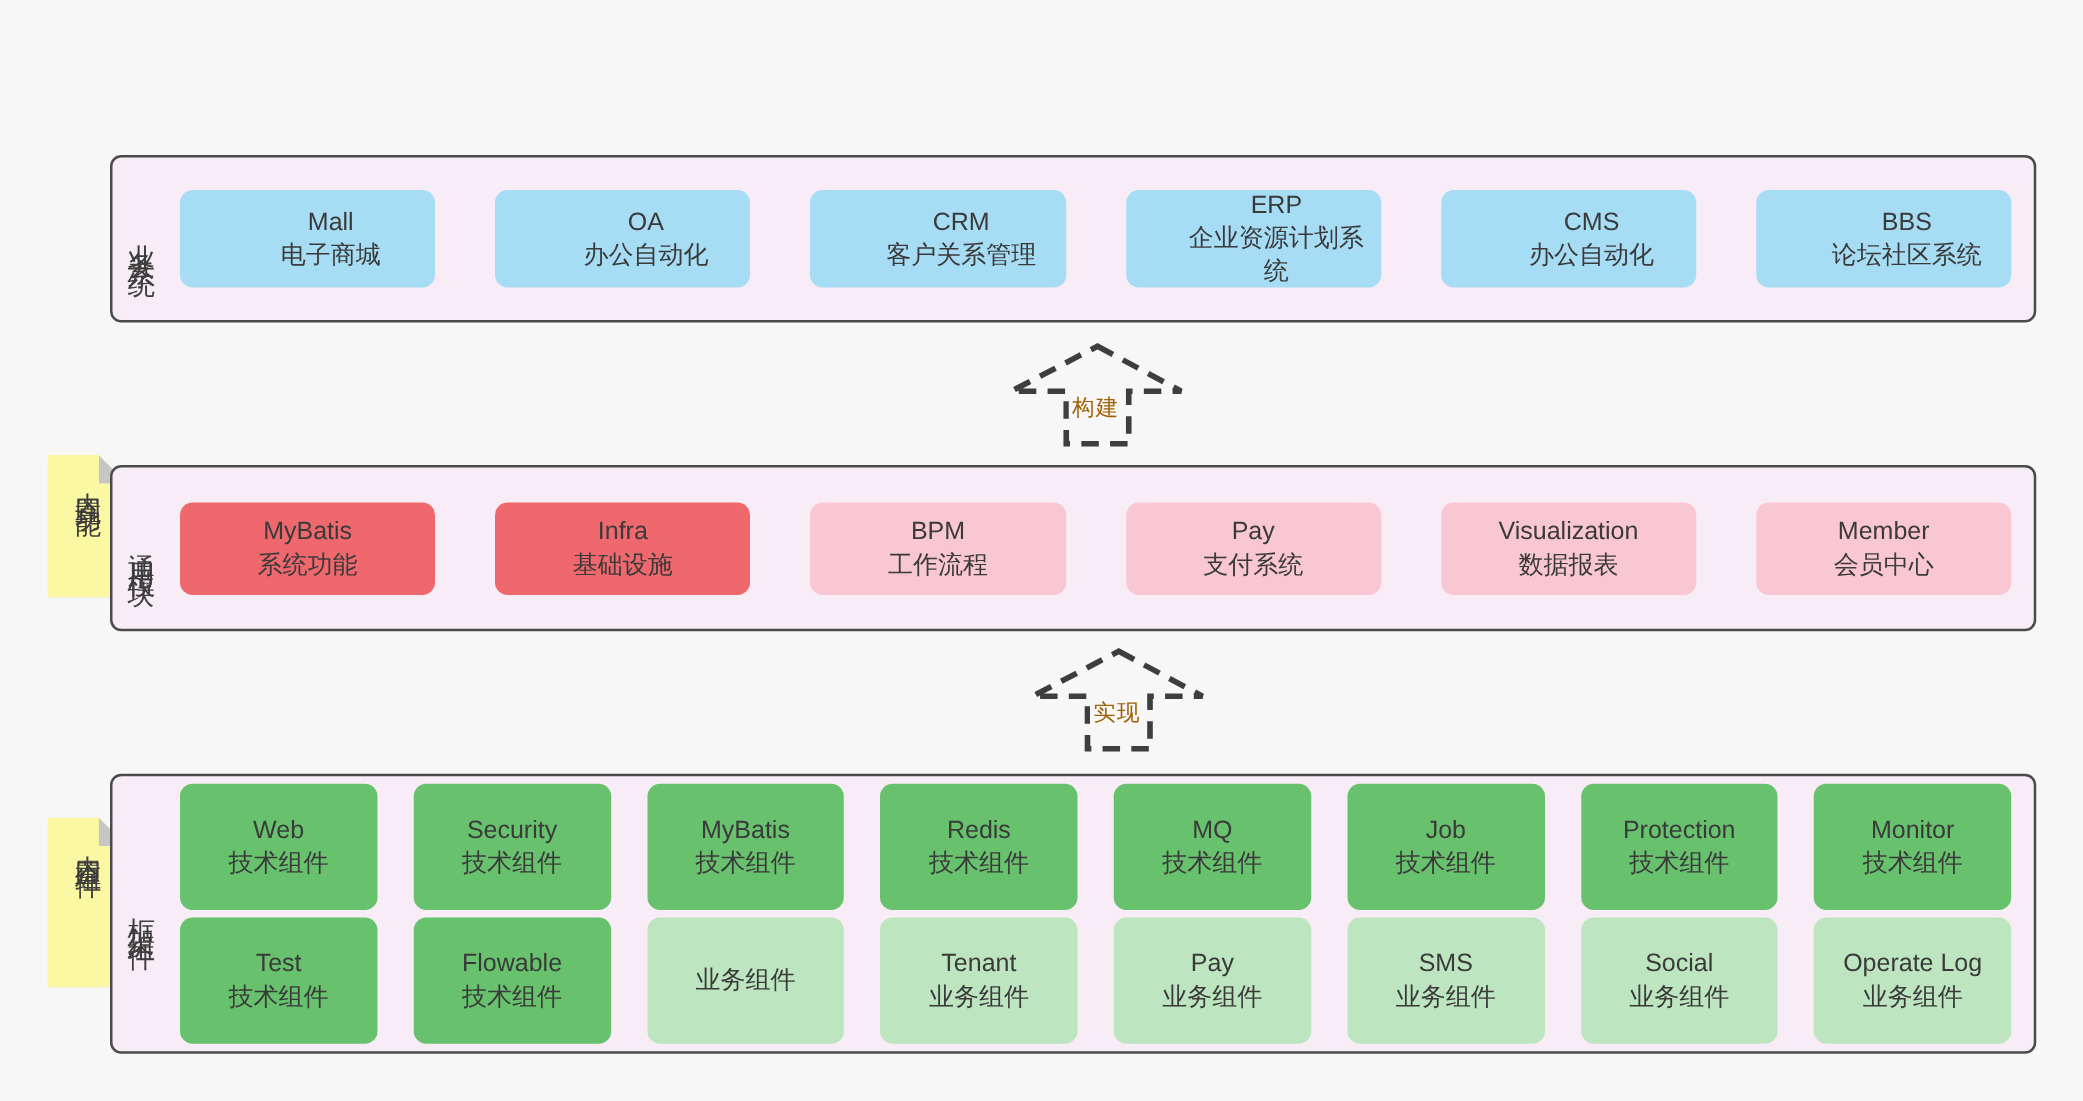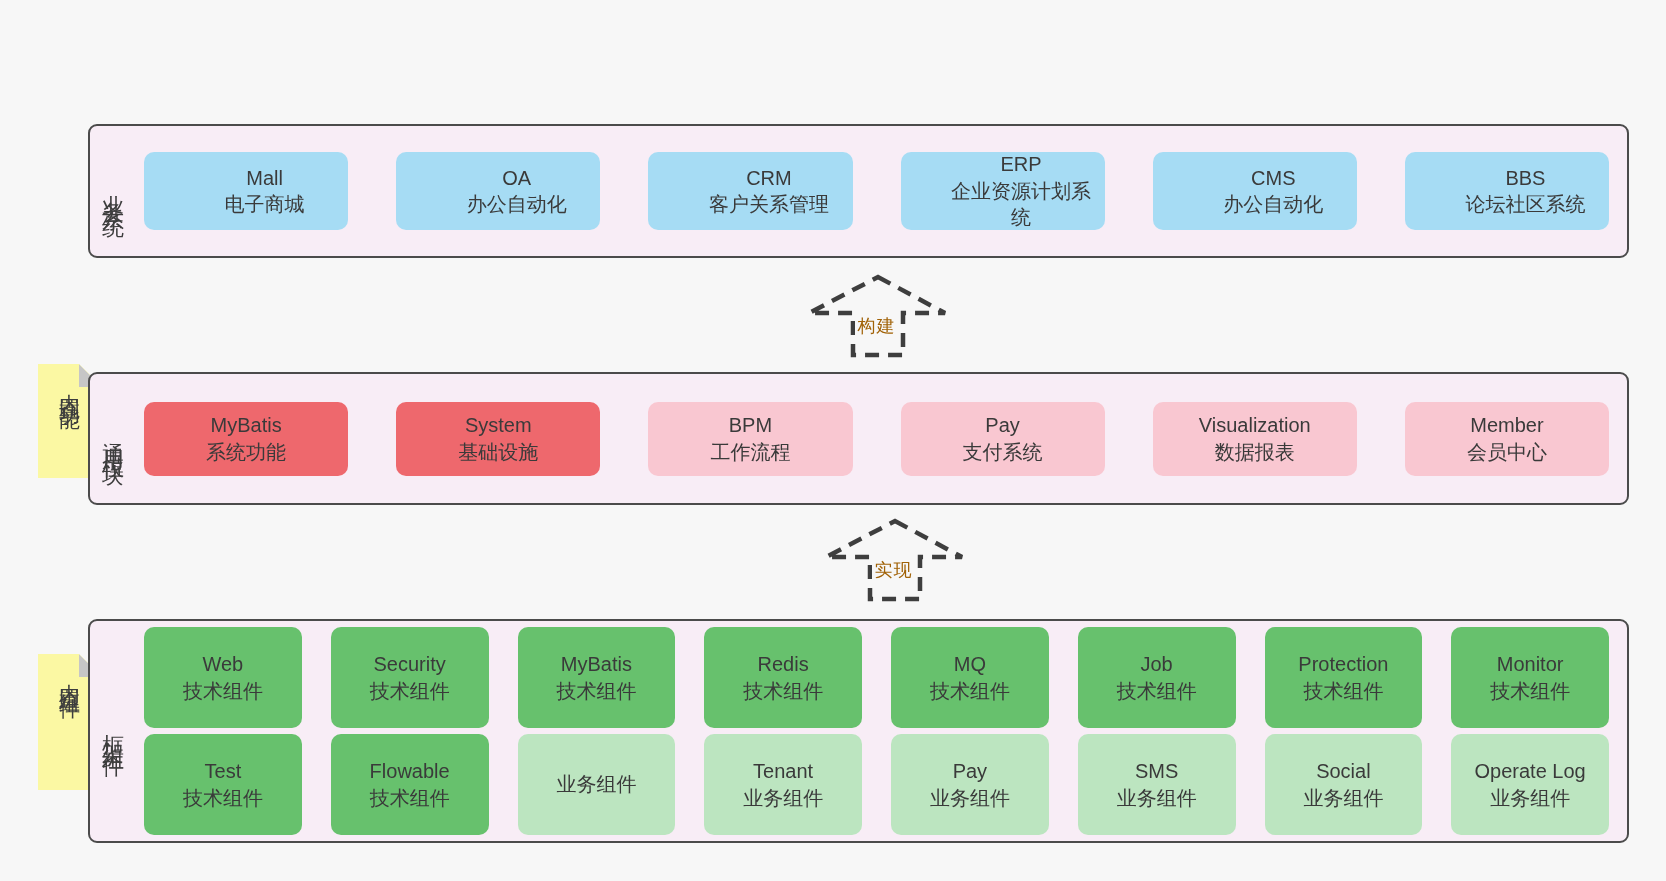--- a/index.html
+++ b/index.html
@@ -144,21 +144,21 @@
   </div>
 
   <div class="panel" id="panel-modules">
     <div class="side-label">通用模块</div>
     <div class="boxes">
       <div class="box b-red">
         <div>MyBatis</div>
         <div>系统功能</div>
       </div>
       <div class="box b-red">
-        <div>System</div>
+        <div>Infra</div>
         <div>基础设施</div>
       </div>
       <div class="box b-pink">
         <div>BPM</div>
         <div>工作流程</div>
       </div>
       <div class="box b-pink">
         <div>Pay</div>
         <div>支付系统</div>
       </div>

